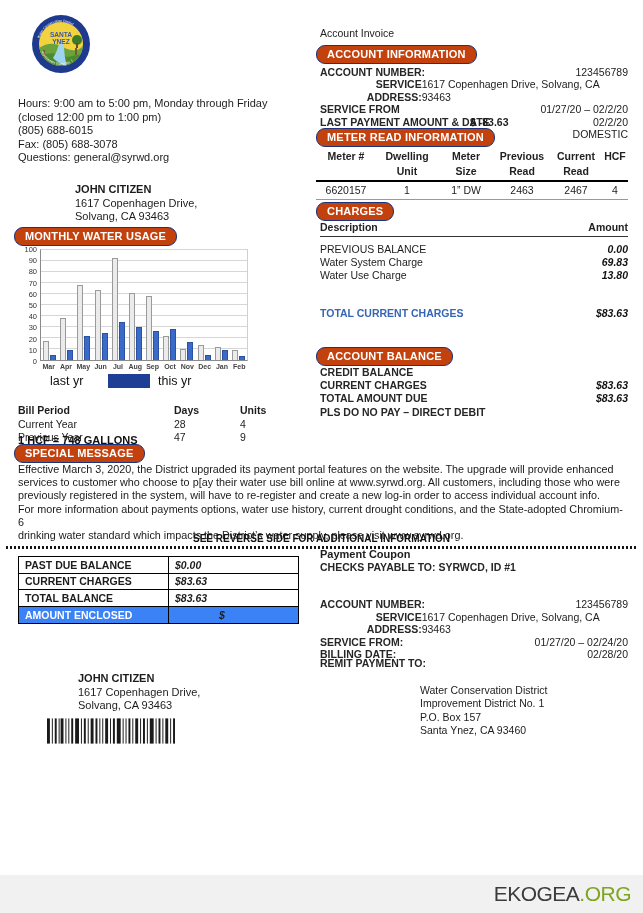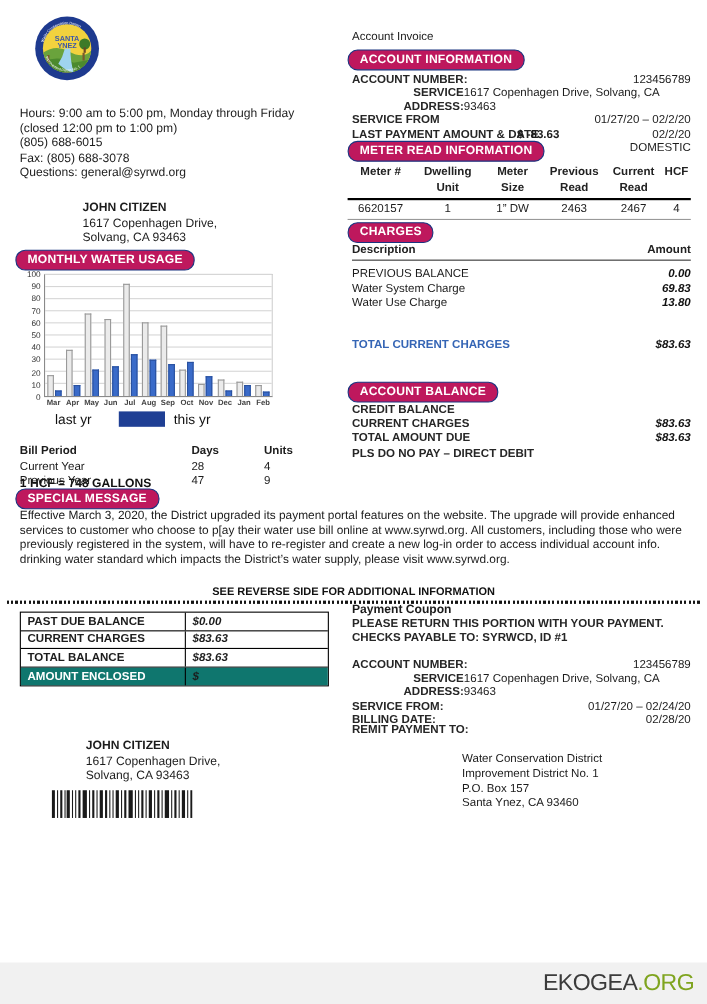--- a/index.html
+++ b/index.html
@@ -5,21 +5,21 @@
   * { margin:0; padding:0; box-sizing:border-box; }
   html,body { background:#ffffff; }
   .page {
     position:relative; width:643px; height:913px; background:#ffffff;
     font-family:"Liberation Sans", sans-serif; color:#1c1c1c; overflow:hidden;
   }
   .abs { position:absolute; }
 
   
   .pill {
-    display:inline-block; background:#be185d; color:#ffffff;
+    display:inline-block; background:#c2410c; color:#ffffff;
     border:1px solid #1a3480; border-radius:9px;
     font-size:11px; font-weight:bold; letter-spacing:.2px;
     padding:2px 10px 3px 10px; white-space:nowrap;
   }
 
   
   .logo-wrap { left:31px; top:14px; width:60px; height:60px; }
 
   
   .contact { left:18px; top:97px; font-size:11px; line-height:13.5px; color:#1c1c1c; }
@@ -64,21 +64,21 @@
     left:6px; top:546px; width:631px; height:3px;
     background:repeating-linear-gradient(90deg,#151515 0 2px,transparent 2px 4px);
   }
 
   
   .balance-table { left:18px; top:556px; width:281px; border:1px solid #000; font-size:10.5px; }
   .bt-row { display:flex; border-bottom:1px solid #000; height:16.5px; align-items:center; }
   .bt-row:last-child { border-bottom:none; }
   .bt-label { width:150px; padding-left:6px; font-weight:bold; border-right:1px solid #000; height:100%; display:flex; align-items:center; }
   .bt-value { flex:1; padding-left:6px; font-weight:bold; font-style:italic; }
-  .bt-highlight { background:#0f766e; }
+  .bt-highlight { background:#3b82f6;gap:44px; }
   .bt-highlight .bt-label { color:#ffffff; }
 
   .cust-bottom { left:78px; top:672px; font-size:11px; line-height:13.5px; }
   .barcode { left:47px; top:718px; }
 
   
   .rcol-label { font-weight:bold; color:#262626;text-align:right; }
   .invoice-label { left:320px; top:27px; font-size:10.5px; color:#222; }
   .acct-pill { left:316px; top:45px; }
   .info-rows { left:320px; top:66px; width:308px; font-size:10.5px; }
@@ -286,20 +286,21 @@
       <span class="c2">47</span>
       <span class="c3">9</span>
     </div>
   </div>
 
   <div class="abs special-pill pill">SPECIAL MESSAGE</div>
   <div class="abs special-msg">
     <div>Effective March 3, 2020, the District upgraded its payment portal features on the website. The upgrade will provide enhanced</div>
     <div>services to customer who choose to p[ay their water use bill online at www.syrwd.org. All customers, including those who were</div>
     <div>previously registered in the system, will have to re-register and create a new log-in order to access individual account info.</div>
+    <div>For more information about payments options, water use history, current drought conditions, and the State-adopted Chromium-6</div>
     <div>drinking water standard which impacts the District’s water supply, please visit www.syrwd.org.</div>
   </div>
 
   <div class="abs reverse-note">SEE REVERSE SIDE FOR ADDITIONAL INFORMATION</div>
   <div class="abs dash-sep"></div>
 
   <div class="abs balance-table">
     <div class="bt-row">
       <span class="bt-label">PAST DUE BALANCE</span>
       <span class="bt-value">$0.00</span>
@@ -471,21 +472,20 @@
       <span class="amt">$83.63</span>
     </div>
     <div class="ab-row">
       <span class="rcol-label">PLS DO NO PAY – DIRECT DEBIT</span>
       <span></span>
     </div>
   </div>
 
   <div class="abs coupon-title">Payment Coupon</div>
   <div class="abs coupon-lines">
-    <div>PLEASE RETURN THIS PORTION WITH YOUR PAYMENT.</div>
     <div>CHECKS PAYABLE TO: SYRWCD, ID #1</div>
   </div>
   <div class="abs coupon-rows">
     <div class="coupon-row">
       <span class="rcol-label">ACCOUNT NUMBER:</span>
       <span>123456789</span>
     </div>
     <div class="coupon-row">
       <span class="rcol-label">SERVICE ADDRESS:</span>
       <span>1617 Copenhagen Drive, Solvang, CA 93463</span>

